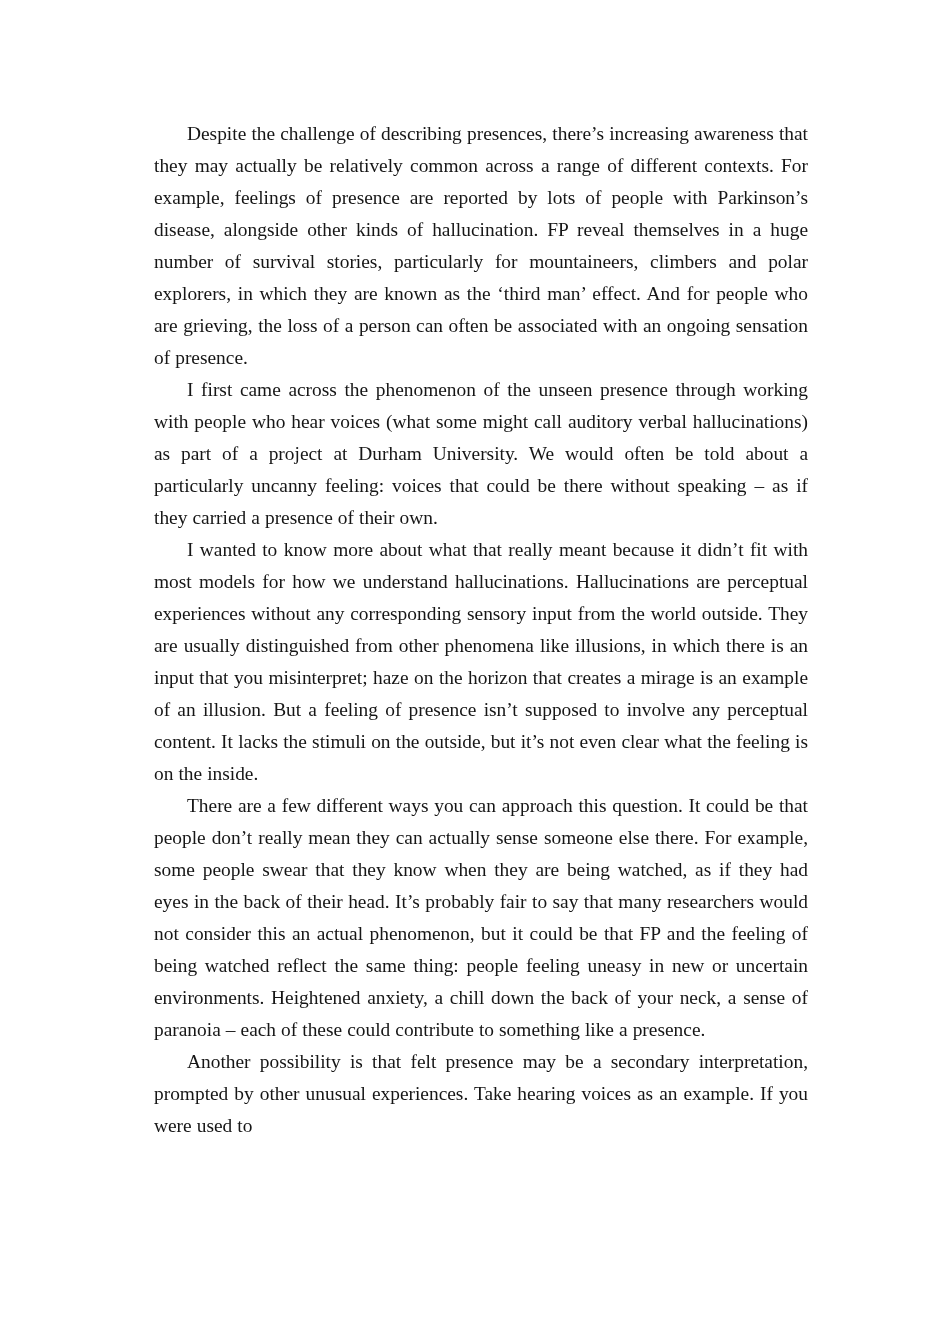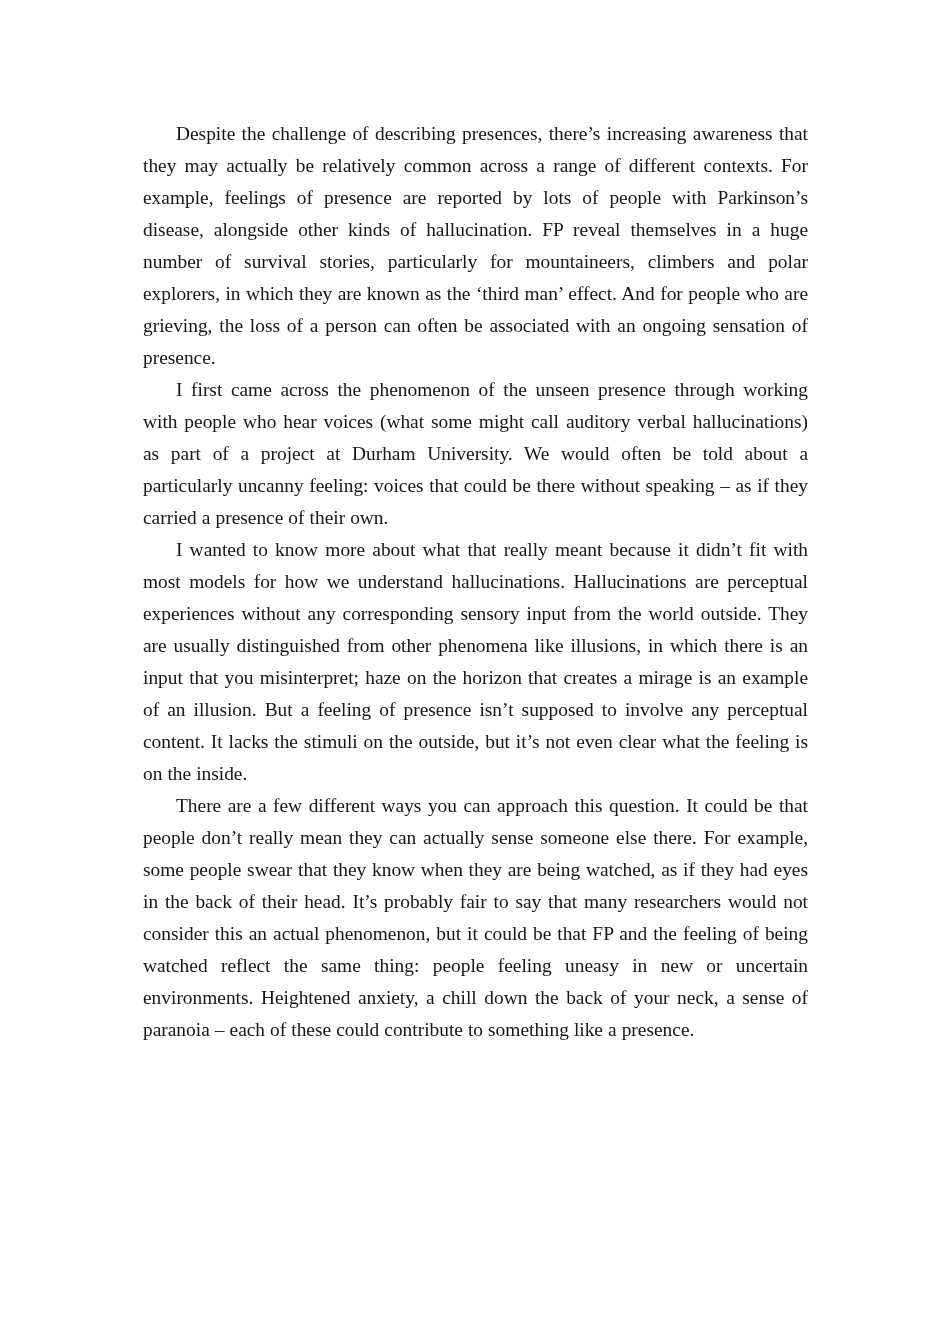--- a/index.html
+++ b/index.html
@@ -29,20 +29,21 @@
     line-height: 32px;
     color: #161616;
     text-align: justify;
     text-justify: inter-word;
     -webkit-hyphens: none;
     hyphens: none;
     word-spacing: 0.01em;
   }
   p.body-para.indented {
     text-indent: 33px;
+    margin-left: 11px;
   }
   p.body-para.first {
     text-indent: 0;
   }
   
 </style>
 </head>
 <body>
 
 <div class="page">
@@ -51,15 +52,16 @@
 
     <p class="body-para indented">Despite the challenge of describing presences, there’s increasing awareness that they may actually be relatively common across a range of different contexts. For example, feelings of presence are reported by lots of people with Parkinson’s disease, alongside other kinds of hallucination. FP reveal themselves in a huge number of survival stories, particularly for mountaineers, climbers and polar explorers, in which they are known as the ‘third man’ effect. And for people who are grieving, the loss of a person can often be associated with an ongoing sensation of presence.</p>
 
     <p class="body-para indented">I first came across the phenomenon of the unseen presence through working with people who hear voices (what some might call auditory verbal hallucinations) as part of a project at Durham University. We would often be told about a particularly uncanny feeling: voices that could be there without speaking – as if they carried a presence of their own.</p>
 
     <p class="body-para indented">I wanted to know more about what that really meant because it didn’t fit with most models for how we understand hallucinations. Hallucinations are perceptual experiences without any corresponding sensory input from the world outside. They are usually distinguished from other phenomena like illusions, in which there is an input that you misinterpret; haze on the horizon that creates a mirage is an example of an illusion. But a feeling of presence isn’t supposed to involve any perceptual content. It lacks the stimuli on the outside, but it’s not even clear what the feeling is on the inside.</p>
 
 
     <p class="body-para indented">There are a few different ways you can approach this question. It could be that people don’t really mean they can actually sense someone else there. For example, some people swear that they know when they are being watched, as if they had eyes in the back of their head. It’s probably fair to say that many researchers would not consider this an actual phenomenon, but it could be that FP and the feeling of being watched reflect the same thing: people feeling uneasy in new or uncertain environments. Heightened anxiety, a chill down the back of your neck, a sense of paranoia – each of these could contribute to something like a presence.</p>
 
+    <p class="body-para indented">Another possibility is that felt presence may be a secondary interpretation, prompted by other unusual experiences. Take hearing voices as an example. If you were used to</p>
 
   </div>
 </div>
 
 </body></html>

